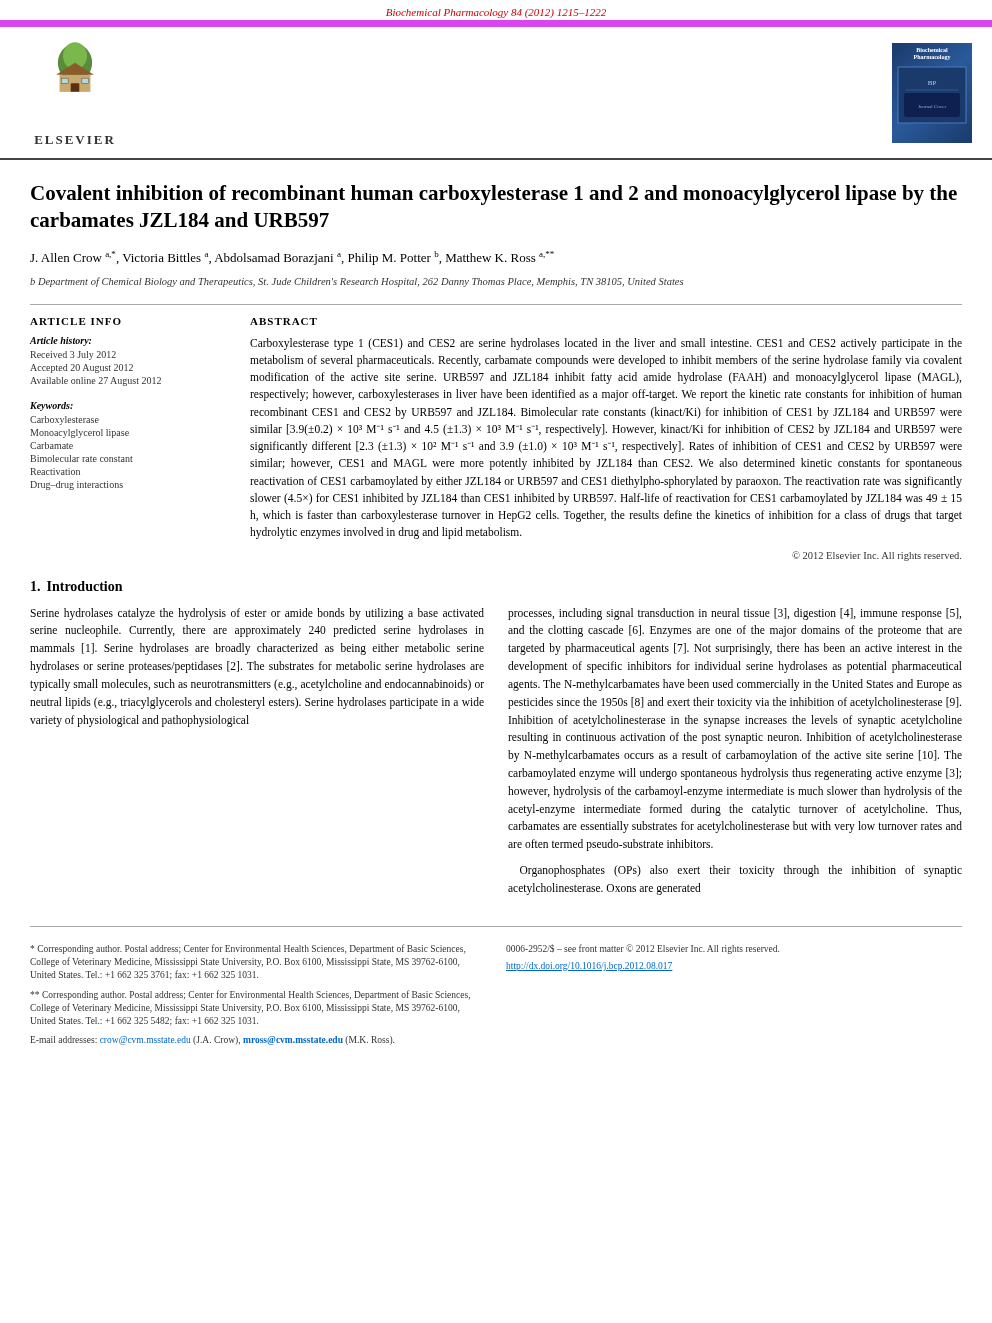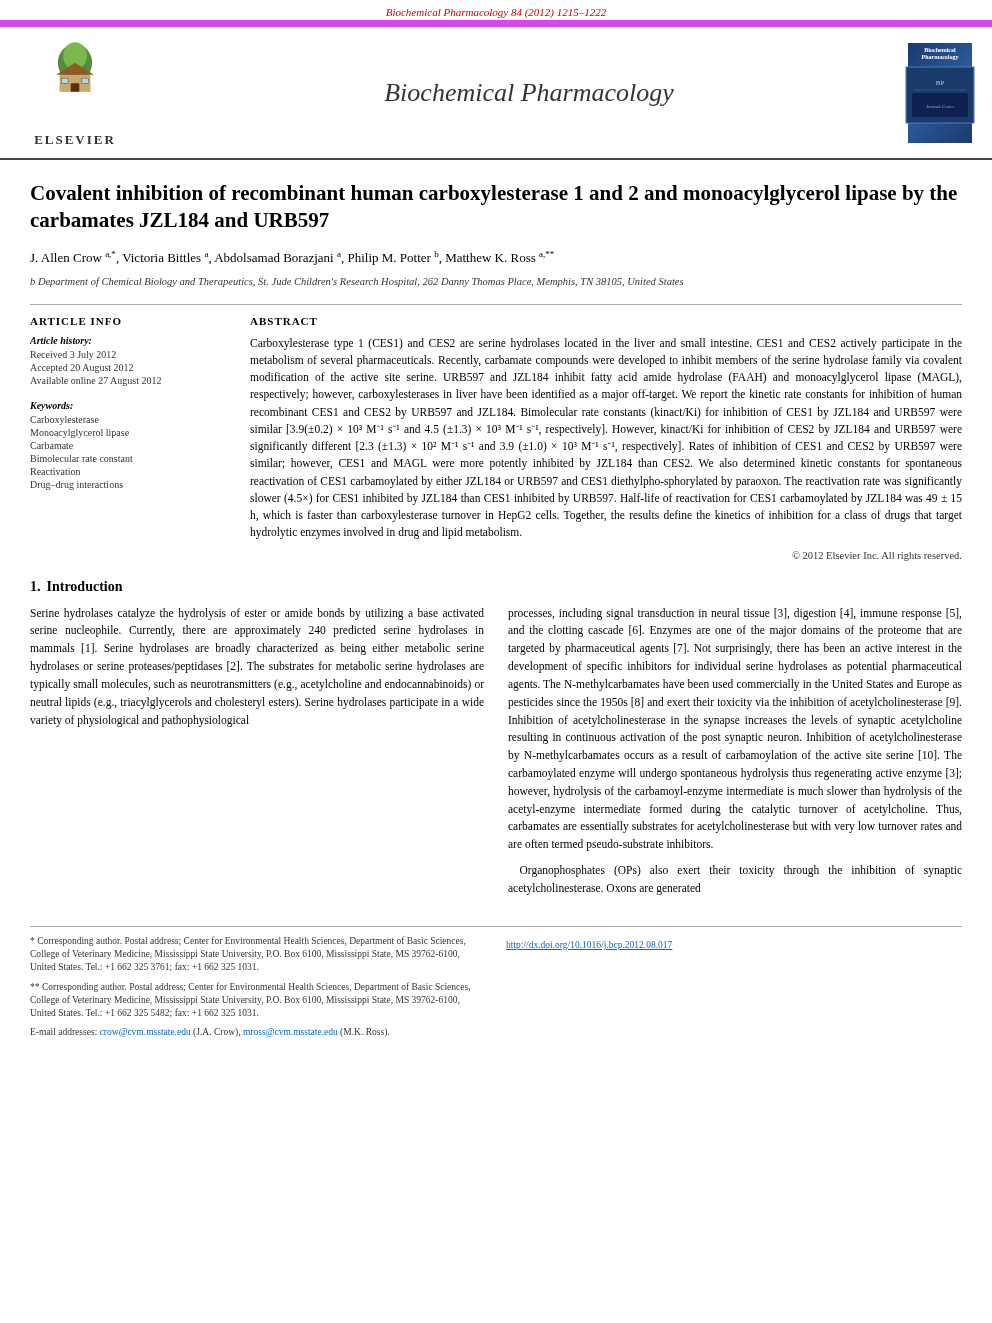--- a/index.html
+++ b/index.html
@@ -72,21 +72,21 @@
       font-weight: normal;
     }
 
     .journal-homepage {
       font-size: 11px;
       color: #555;
       margin-top: 4px;
     }
 
     .journal-cover-img {
-      width: 64px;
+      width: 80px;
       height: 100px;
       background: linear-gradient(135deg, #1a3a6b 0%, #2a5a9b 50%, #1a3a6b 100%);
       flex-shrink: 0;
       display: flex;
       flex-direction: column;
       align-items: center;
       justify-content: flex-start;
       padding: 4px;
     }
 
@@ -246,21 +246,21 @@
     }
 
     .body-col p:first-child {
       text-indent: 0;
     }
 
     
     .footnotes-area {
       border-top: 1px solid #aaa;
       margin-top: 20px;
-      padding-top: 8px;
+      padding-top: 16px;
       display: flex;
       gap: 20px;
     }
 
     .footnote-col {
       flex: 1;
       font-size: 9.5px;
       line-height: 1.4;
       color: #333;
     }
@@ -299,21 +299,20 @@
 
         <rect x="24" y="48" width="8" height="6" fill="#add8e6" stroke="#5a3010" stroke-width="0.5"></rect>
 
         <rect x="48" y="48" width="8" height="6" fill="#add8e6" stroke="#5a3010" stroke-width="0.5"></rect>
       </svg>
       <div style="font-size:13px;font-weight:bold;letter-spacing:2px;color:#333;">ELSEVIER</div>
     </div>
   </div>
 
   <div class="journal-title-center">
-    <div class="journal-main-title">Biochemical Pharmacology</div>
   </div>
 
   <div class="journal-cover-img">
     <div class="cover-title">Biochemical<br>Pharmacology</div>
     <svg width="72" height="60" viewBox="0 0 72 60" xmlns="http://www.w3.org/2000/svg" style="margin-top:4px;">
       <rect x="2" y="2" width="68" height="56" fill="#1a3a6b" stroke="#4a7abf" stroke-width="1"></rect>
       <text x="36" y="20" text-anchor="middle" font-size="7" fill="#a8c8ff" font-family="serif">BP</text>
       <line x1="10" y1="25" x2="62" y2="25" stroke="#4a7abf" stroke-width="0.5"></line>
       <rect x="8" y="28" width="56" height="24" fill="#0d2050" rx="2"></rect>
       <text x="36" y="43" text-anchor="middle" font-size="5" fill="#88aadd" font-family="serif">Journal Cover</text>
@@ -386,24 +385,25 @@
         <span>Postal address; Center for Environmental Health Sciences, Department of Basic Sciences, College of Veterinary Medicine, Mississippi State University, P.O. Box 6100, Mississippi State, MS 39762-6100, United States. Tel.: +1 662 325 3761; fax: +1 662 325 1031.</span>
       </div>
       <div style="margin-top:6px;">
         <span>** Corresponding author.</span>
         <span>Postal address; Center for Environmental Health Sciences, Department of Basic Sciences, College of Veterinary Medicine, Mississippi State University, P.O. Box 6100, Mississippi State, MS 39762-6100, United States. Tel.: +1 662 325 5482; fax: +1 662 325 1031.</span>
       </div>
       <div style="margin-top:6px;">
         <span>E-mail addresses:</span>
         <a href="#" style="color:#0066cc;">crow@cvm.msstate.edu</a>
         <span>(J.A. Crow),</span>
-        <a href="#" style="color:#0066cc;">mross@cvm.msstate.edu</a>
+        <a href="#" style="color:#0066cc;font-weight:bold;">mross@cvm.msstate.edu</a>
         <span>(M.K. Ross).</span>
       </div>
     </div>
     <div class="footnote-col">
+      <div>0006-2952/$ – see front matter © 2012 Elsevier Inc. All rights reserved.</div>
       <div style="margin-top:4px;">
         <a href="#" style="color:#0066cc;text-decoration:underline;font-size:9.5px;">http://dx.doi.org/10.1016/j.bcp.2012.08.017</a>
       </div>
     </div>
   </div>
 
 </div>
 
 </body></html>

